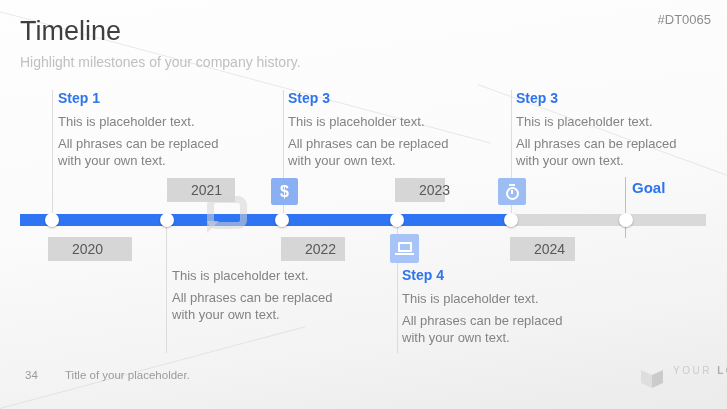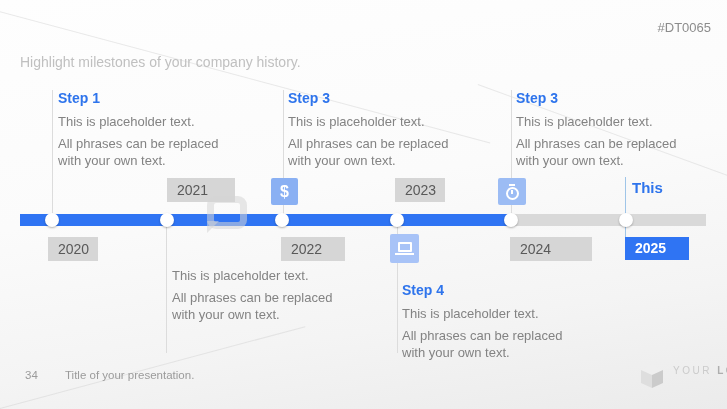--- a/index.html
+++ b/index.html
@@ -46,21 +46,21 @@
   
   .title {
     position: absolute; left: 20px; top: 16px; margin: 0;
     font-size: 27px; font-weight: 400; color: #3f3f3f;
   }
   .subtitle {
     position: absolute; left: 20px; top: 54px;
     font-size: 14px; color: #c0c0c0;
   }
   .code {
-    position: absolute; right: 16px; top: 20px;
+    position: absolute; right: 16px; top: 12px;
     font-size: 13px; color: #8c8c8c;
   }
 
   
   .conn { position: absolute; width: 1px; background: #dcdcdc; z-index: 1; }
   .c1 { left: 52px;  top: 90px;  height: 124px; }
   .c2 { left: 166px; top: 226px; height: 127px; }
   .c3 { left: 283px; top: 90px;  height: 124px; }
   .c4 { left: 397px; top: 226px; height: 127px; }
   .c5 { left: 511px; top: 90px;  height: 124px; }
@@ -77,28 +77,28 @@
     width: 14px; height: 14px; border-radius: 50%;
     background: #ffffff; z-index: 4;
     box-shadow: 0 1px 2px rgba(0,0,0,0.28);
   }
   .m1 { left: 45px; }  .m2 { left: 160px; } .m3 { left: 275px; }
   .m4 { left: 390px; } .m5 { left: 504px; } .m6 { left: 619px; }
 
   
   .year {
     position: absolute; height: 24px; line-height: 24px;
-    padding-left: 10px; font-size: 14px; color: #595959;
+    padding-left: 24px; font-size: 14px; color: #595959;
     background: #d6d6d6; z-index: 3;
   }
-  .y2020 { left: 48px;  top: 237px; width: 50px; }
+  .y2020 { left: 48px;  top: 237px; width: 84px; }
   .y2021 { left: 167px; top: 178px; width: 68px; }
   .y2022 { left: 281px; top: 237px; width: 64px; }
   .y2023 { left: 395px; top: 178px; width: 50px; }
-  .y2024 { left: 510px; top: 237px; width: 82px; }
+  .y2024 { left: 510px; top: 237px; width: 65px; }
   .y2025 {
     left: 625px; top: 237px; width: 64px; height: 23px; line-height: 23px;
     background: #2f74f3; color: #ffffff; font-weight: 700;
   }
 
   
   .icon {
     position: absolute; z-index: 3; border-radius: 2px;
     display: flex; flex-direction: column;
     align-items: center; justify-content: center;
@@ -129,21 +129,21 @@
   .step h3 {
     margin: 0 0 7px 0; font-size: 14px; font-weight: 700; color: #2e74ec;
   }
   .step p {
     margin: 0 0 5px 0; font-size: 13px; line-height: 17px; color: #838383;
   }
   .s1 { left: 58px;  top: 90px; }
   .s3m { left: 288px; top: 90px; }
   .s3r { left: 516px; top: 90px; }
   .s2 { left: 172px; top: 267px; }
-  .s4 { left: 402px; top: 282px; }
+  .s4 { left: 402px; top: 267px; }
 
   
   .page-num {
     position: absolute; left: 25px; top: 369px;
     font-size: 11.5px; color: #9b9b9b;
   }
   .footer-title {
     position: absolute; left: 65px; top: 369px;
     font-size: 11.5px; color: #9b9b9b;
   }
@@ -159,20 +159,21 @@
 
 <div class="slide">
 
   <div class="wm-diag d1"></div>
   <div class="wm-diag d2"></div>
   <div class="wm-diag d3"></div>
   <div class="wm-bubble">
     <div class="wm-bubble-tail"></div>
   </div>
 
+  <h1 class="title">Timeline</h1>
   <div class="subtitle">Highlight milestones of your company history.</div>
   <div class="code">#DT0065</div>
 
   <div class="conn c1"></div>
   <div class="conn c2"></div>
   <div class="conn c3"></div>
   <div class="conn c4"></div>
   <div class="conn c5"></div>
   <div class="conn c6"></div>
 
@@ -184,37 +185,36 @@
   <span class="dot m3"></span>
   <span class="dot m4"></span>
   <span class="dot m5"></span>
   <span class="dot m6"></span>
 
   <div class="year y2020">2020</div>
   <div class="year y2021">2021</div>
   <div class="year y2022">2022</div>
   <div class="year y2023">2023</div>
   <div class="year y2024">2024</div>
-  <div class="year y2025">2025</div>
 
   <div class="icon icon-dollar">
     <span>$</span>
   </div>
   <div class="icon icon-laptop">
     <div class="laptop-screen"></div>
     <div class="laptop-base"></div>
   </div>
   <div class="icon icon-stopwatch">
     <div class="sw-btn"></div>
     <div class="sw-ring">
       <div class="sw-hand"></div>
     </div>
   </div>
 
-  <div class="goal">This</div>
+  <div class="goal">Goal</div>
 
   <div class="step s1">
     <h3>Step 1</h3>
     <p>This is placeholder text.</p>
     <p><span>All phrases can be replaced</span><br><span>with your own text.</span></p>
   </div>
 
   <div class="step s3m">
     <h3>Step 3</h3>
     <p>This is placeholder text.</p>
@@ -232,21 +232,21 @@
     <p><span>All phrases can be replaced</span><br><span>with your own text.</span></p>
   </div>
 
   <div class="step s4">
     <h3>Step 4</h3>
     <p>This is placeholder text.</p>
     <p><span>All phrases can be replaced</span><br><span>with your own text.</span></p>
   </div>
 
   <div class="page-num">34</div>
-  <div class="footer-title">Title of your presentation.</div>
+  <div class="footer-title">Title of your placeholder.</div>
   <div class="logo">
     <svg width="22" height="24" viewBox="0 0 22 24">
       <polygon points="11,0 22,5 11,10 0,5" fill="#efefef"></polygon>
       <polygon points="0,5 11,10 11,23 0,18" fill="#dedede"></polygon>
       <polygon points="11,10 22,5 22,18 11,23" fill="#cbcbcb"></polygon>
     </svg>
     <span class="logo-text"><span>YOUR </span><b>LOGO</b></span>
   </div>
 
 </div>

